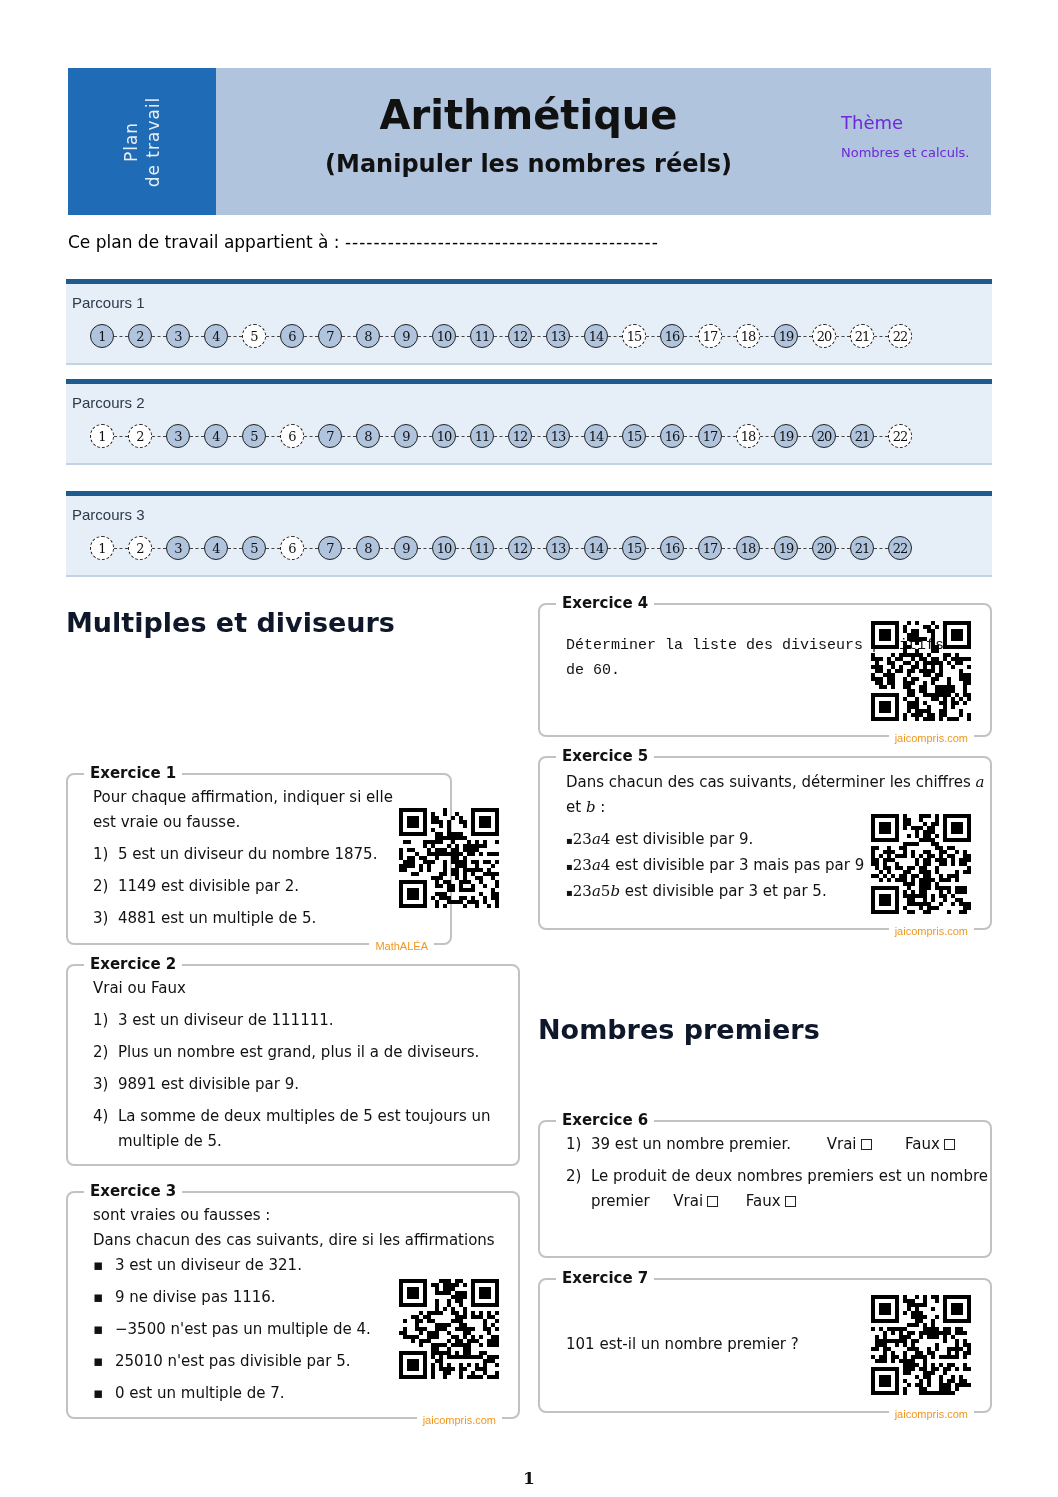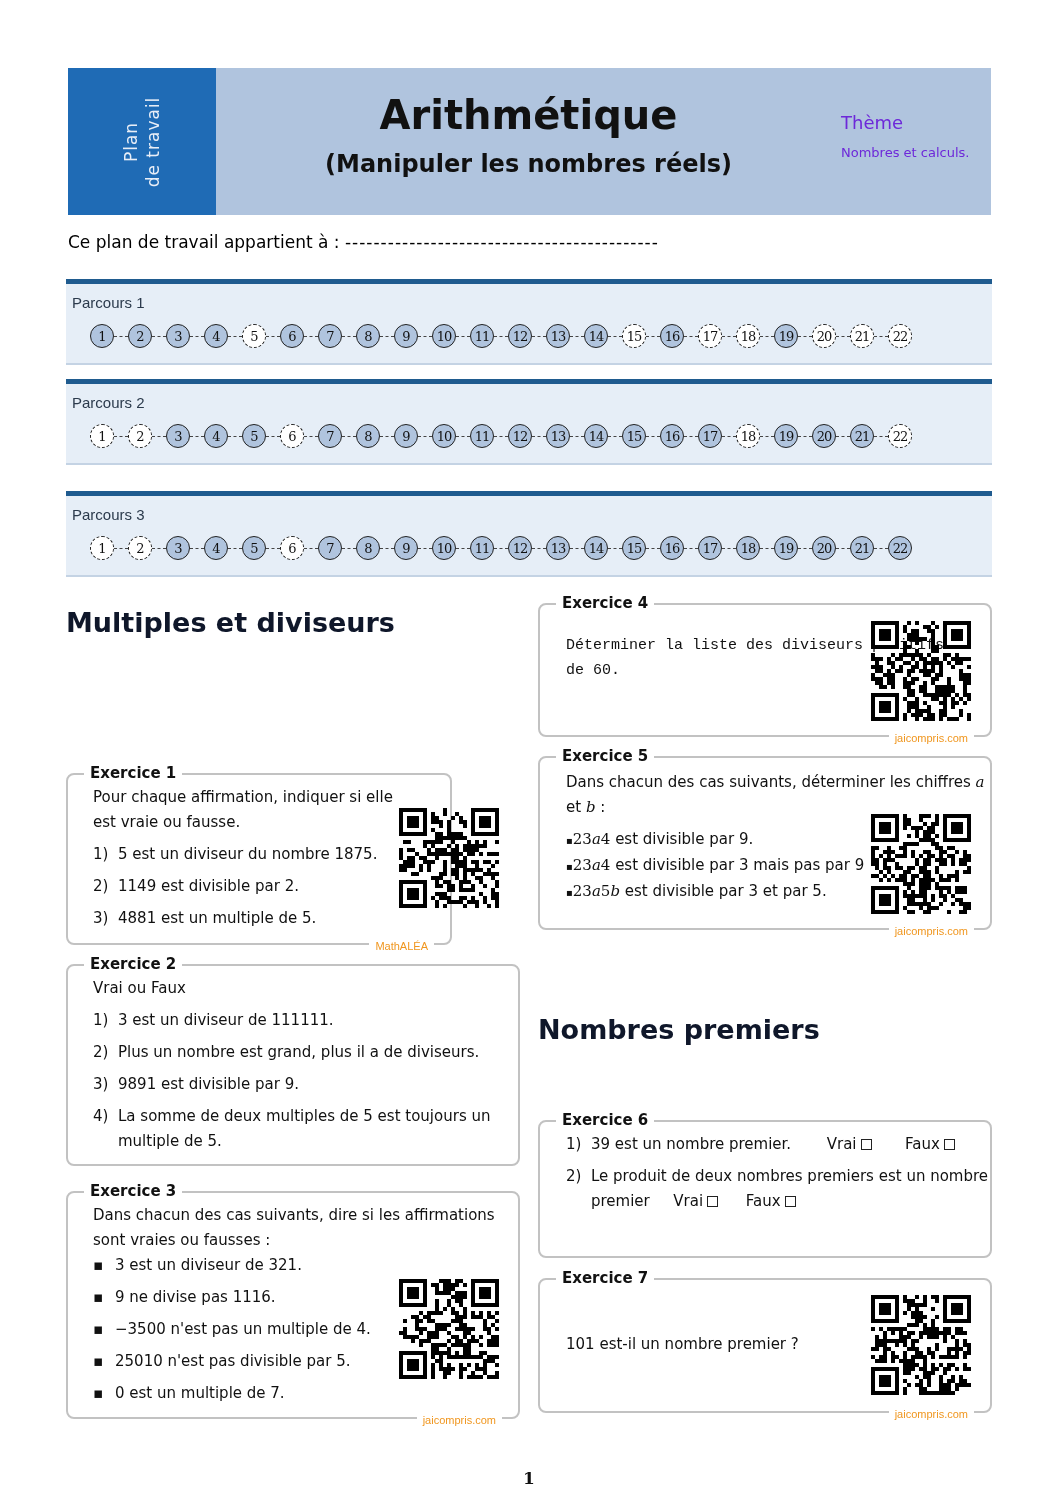--- a/index.html
+++ b/index.html
@@ -458,22 +458,22 @@
     <div class="row"><span class="num">2)</span><span>Plus un nombre est grand, plus il a de diviseurs.</span></div>
     <div class="row"><span class="num">3)</span><span>9891 est divisible par 9.</span></div>
     <div><span class="num">4)</span><span>La somme de deux multiples de 5 est toujours un</span></div>
     <div class="indent">multiple de 5.</div>
   </div>
 </div>
 
 <div class="ex" style="left:66px; top:1185px; width:454px; height:228px;margin-top:6px;">
   <div class="ex-title">Exercice 3</div>
   <div class="body" style="top:10px; left:25px;">
+    <div>sont vraies ou fausses :</div>
     <div>Dans chacun des cas suivants, dire si les affirmations</div>
-    <div>sont vraies ou fausses :</div>
     <div class="row"><span class="bul">▪</span><span>3 est un diviseur de 321.</span></div>
     <div class="row"><span class="bul">▪</span><span>9 ne divise pas 1116.</span></div>
     <div class="row"><span class="bul">▪</span><span>−3500 n'est pas un multiple de 4.</span></div>
     <div class="row"><span class="bul">▪</span><span>25010 n'est pas divisible par 5.</span></div>
     <div class="row"><span class="bul">▪</span><span>0 est un multiple de 7.</span></div>
   </div>
   <svg class="qr" style="left:331px; top:86px;" viewBox="0 0 100 100">
       <rect x="0" y="52" width="4" height="4" fill="#000"></rect>
       <rect x="4" y="40" width="4" height="4" fill="#000"></rect>
       <rect x="4" y="48" width="4" height="4" fill="#000"></rect>

